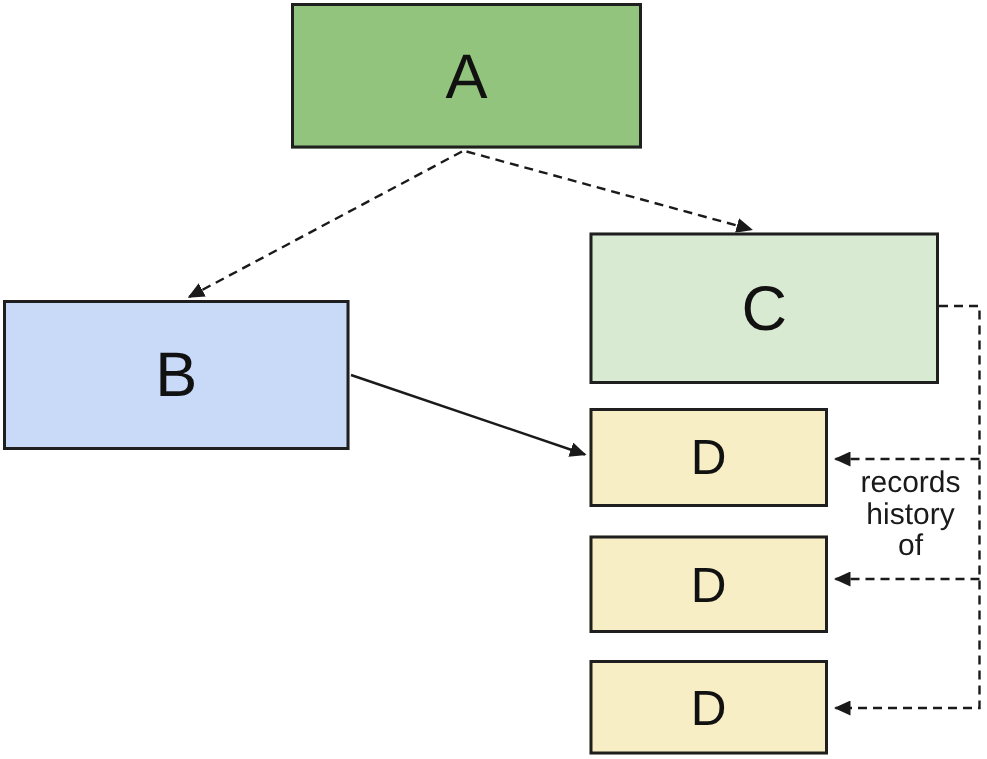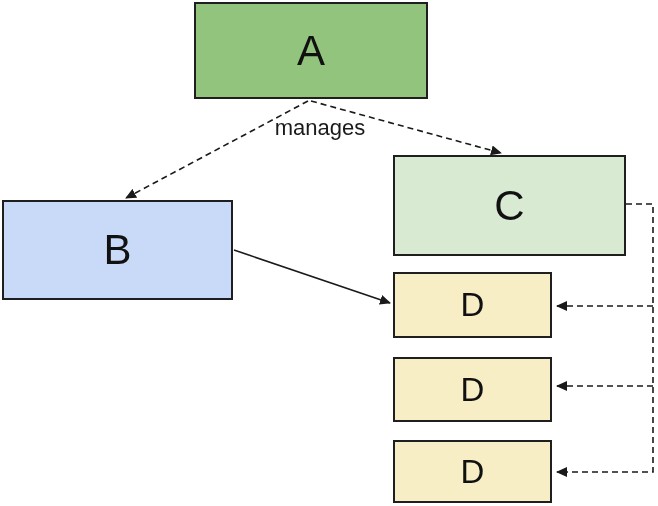--- a/index.html
+++ b/index.html
@@ -100,16 +100,16 @@
   </div>
 
   <div class="node node-d2" style="background-color: rgb(247, 238, 198);">
     <span>D</span>
   </div>
 
   <div class="node node-d3" style="background-color: rgb(247, 238, 198);">
     <span>D</span>
   </div>
 
-  <div class="edge-label label-manages">manages</div>
 
+  <div class="edge-label label-records">records history of</div>
 
 </div>
 
 </body></html>

